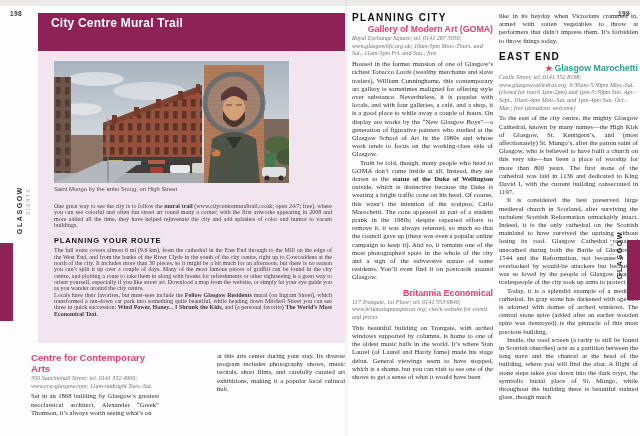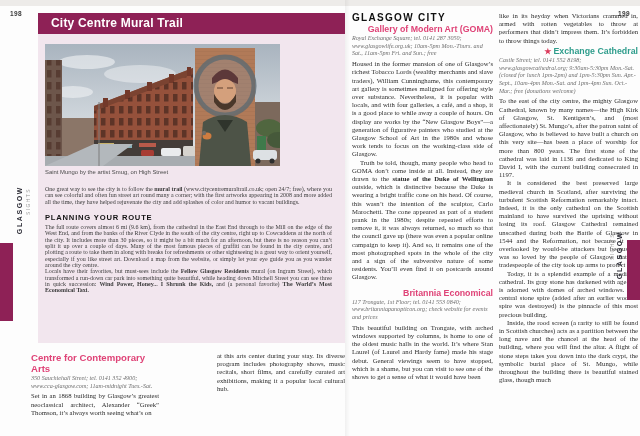--- a/index.html
+++ b/index.html
@@ -9,23 +9,23 @@
   .spine{position:absolute;left:345px;top:0;width:5px;height:436px;
          background:linear-gradient(90deg, rgba(0,0,0,0.05), rgba(0,0,0,0));}
 
   .pagenum{position:absolute;top:10px;font:bold 6.5px "Liberation Sans",sans-serif;
            color:#3a3a3a;letter-spacing:.4px;}
   #pagenum-left{left:10px;}
   #pagenum-right{right:10px;}
 
   
   .mural-box{position:absolute;left:38px;top:13px;width:307px;height:330px;background:#f2e6ee;}
-  .mural-bar{height:21px;background:#8e2156;color:#ffffff;
+  .mural-bar{height:38px;background:#8e2156;color:#ffffff;
              font:bold 12px/21px "Liberation Sans",sans-serif;padding-left:13px;letter-spacing:.2px;}
-  .mural-inner{padding:10px 13px 0 7px;}
+  .mural-inner{padding:10px 13px 0 16px;}
   .photo{width:235px;height:122px;display:block;background:#cfd5da;}
   .caption{font:5.9px "Liberation Sans",sans-serif;color:#4c4c4c;margin-top:3px;}
   .box-body{font-size:6.0px;line-height:6.35px;color:#3b3b3b;text-align:justify;margin:0;}
   .box-body.first{margin-top:11px;}
   .box-h{font:bold 7.6px "Liberation Sans",sans-serif;letter-spacing:.8px;color:#141414;
          margin:8px 0 2px 0;}
 
   
   .h-district{font:bold 10px "Liberation Sans",sans-serif;letter-spacing:1.3px;color:#101010;margin:0;}
   .h-sight{font:bold 8.8px "Liberation Sans",sans-serif;color:#df4377;margin:1px 0 0 0;text-align:right;}
@@ -154,39 +154,40 @@
       </div>
     </div>
     <div class="cca-col2">
       <div class="body-text">
         <p>at this arts center during your stay. Its diverse program includes photography shows, music recitals, short films, and carefully curated art exhibitions, making it a popular local cultural hub.</p>
       </div>
     </div>
   </div>
 
   <div id="rcol1" class="colmn">
-    <h2 class="h-district">GLASGOW CITY</h2>
+    <h2 class="h-district">PLANNING CITY</h2>
     <h3 class="h-sight">Gallery of Modern Art (GOMA)</h3>
     <div class="details">Royal Exchange Square; tel. 0141 287 3050; www.glasgowlife.org.uk; 10am-5pm Mon.-Thurs. and Sat., 11am-5pm Fri. and Sun.; free</div>
     <div class="body-text">
       <p>Housed in the former mansion of one of Glasgow’s richest Tobacco Lords (wealthy merchants and slave traders), William Cunninghame, this contemporary art gallery is sometimes maligned for offering style over substance. Nevertheless, it is popular with locals, and with four galleries, a café, and a shop, it is a good place to while away a couple of hours. On display are works by the “New Glasgow Boys”—a generation of figurative painters who studied at the Glasgow School of Art in the 1980s and whose work tends to focus on the working-class side of Glasgow.</p>
       <p class="ind"><span>Truth be told, though, many people who head to GOMA don’t come inside at all. Instead, they are drawn to the </span><b>statue of the Duke of Wellington</b><span> outside, which is distinctive because the Duke is wearing a bright traffic cone on his head. Of course, this wasn’t the intention of the sculptor, Carlo Marochetti. The cone appeared as part of a student prank in the 1980s; despite repeated efforts to remove it, it was always returned, so much so that the council gave up (there was even a popular online campaign to keep it). And so, it remains one of the most photographed spots in the whole of the city and a sign of the subversive nature of some residents. You’ll even find it on postcards around Glasgow.</span></p>
     </div>
     <h3 class="h-sight gap">Britannia Economical</h3>
     <div class="details">117 Trongate, 1st Floor; tel. 0141 553 0840; www.britanniapanopticon.org; check website for events and prices</div>
     <div class="body-text">
       <p>This beautiful building on Trongate, with arched windows supported by columns, is home to one of the oldest music halls in the world. It’s where Stan Laurel (of Laurel and Hardy fame) made his stage debut. General viewings seem to have stopped, which is a shame, but you can visit to see one of the shows to get a sense of what it would have been</p>
     </div>
   </div>
 
   <div id="rcol2" class="colmn">
     <div class="body-text">
       <p>like in its heyday when Victorians crammed in, armed with rotten vegetables to throw at performers that didn’t impress them. It’s forbidden to throw things today.</p>
     </div>
-    <h3 class="h-sight"><span class="star">★</span><span class="teal">Exchange Cathedral</span></h3>
+    <h2 class="h-district gap">EAST END</h2>
+    <h3 class="h-sight"><span class="star">★</span><span class="teal">Glasgow Marochetti</span></h3>
     <div class="details">Castle Street; tel. 0141 552 8198; www.glasgowcathedral.org; 9:30am-5:30pm Mon.-Sat. (closed for lunch 1pm-2pm) and 1pm-5:30pm Sun. Apr.-Sept., 10am-4pm Mon.-Sat. and 1pm-4pm Sun. Oct.-Mar.; free (donations welcome)</div>
     <div class="body-text">
       <p>To the east of the city centre, the mighty Glasgow Cathedral, known by many names—the High Kirk of Glasgow, St. Kentigern’s, and (most affectionately) St. Mungo’s, after the patron saint of Glasgow, who is believed to have built a church on this very site—has been a place of worship for more than 800 years. The first stone of the cathedral was laid in 1136 and dedicated to King David I, with the current building consecrated in 1197.</p>
       <p class="ind">It is considered the best preserved large medieval church in Scotland, after surviving the turbulent Scottish Reformation remarkably intact. Indeed, it is the only cathedral on the Scottish mainland to have survived the uprising without losing its roof. Glasgow Cathedral remained unscathed during both the Battle of Glasgow in 1544 and the Reformation, not because it was overlooked by would-be attackers but because it was so loved by the people of Glasgow that the tradespeople of the city took up arms to protect it.</p>
       <p class="ind">Today, it is a splendid example of a medieval cathedral. Its gray stone has darkened with age and is adorned with domes of arched windows. The central stone spire (added after an earlier wooden spire was destroyed) is the pinnacle of this most precious building.</p>
       <p class="ind">Inside, the rood screen (a rarity to still be found in Scottish churches) acts as a partition between the long nave and the chancel at the head of the building, where you will find the altar. A flight of stone steps takes you down into the dark crypt, the symbolic burial place of St. Mungo, while throughout the building there is beautiful stained glass, though much</p>
     </div>
   </div>
 
   <div id="tabblock-left" class="tabblock"></div>

